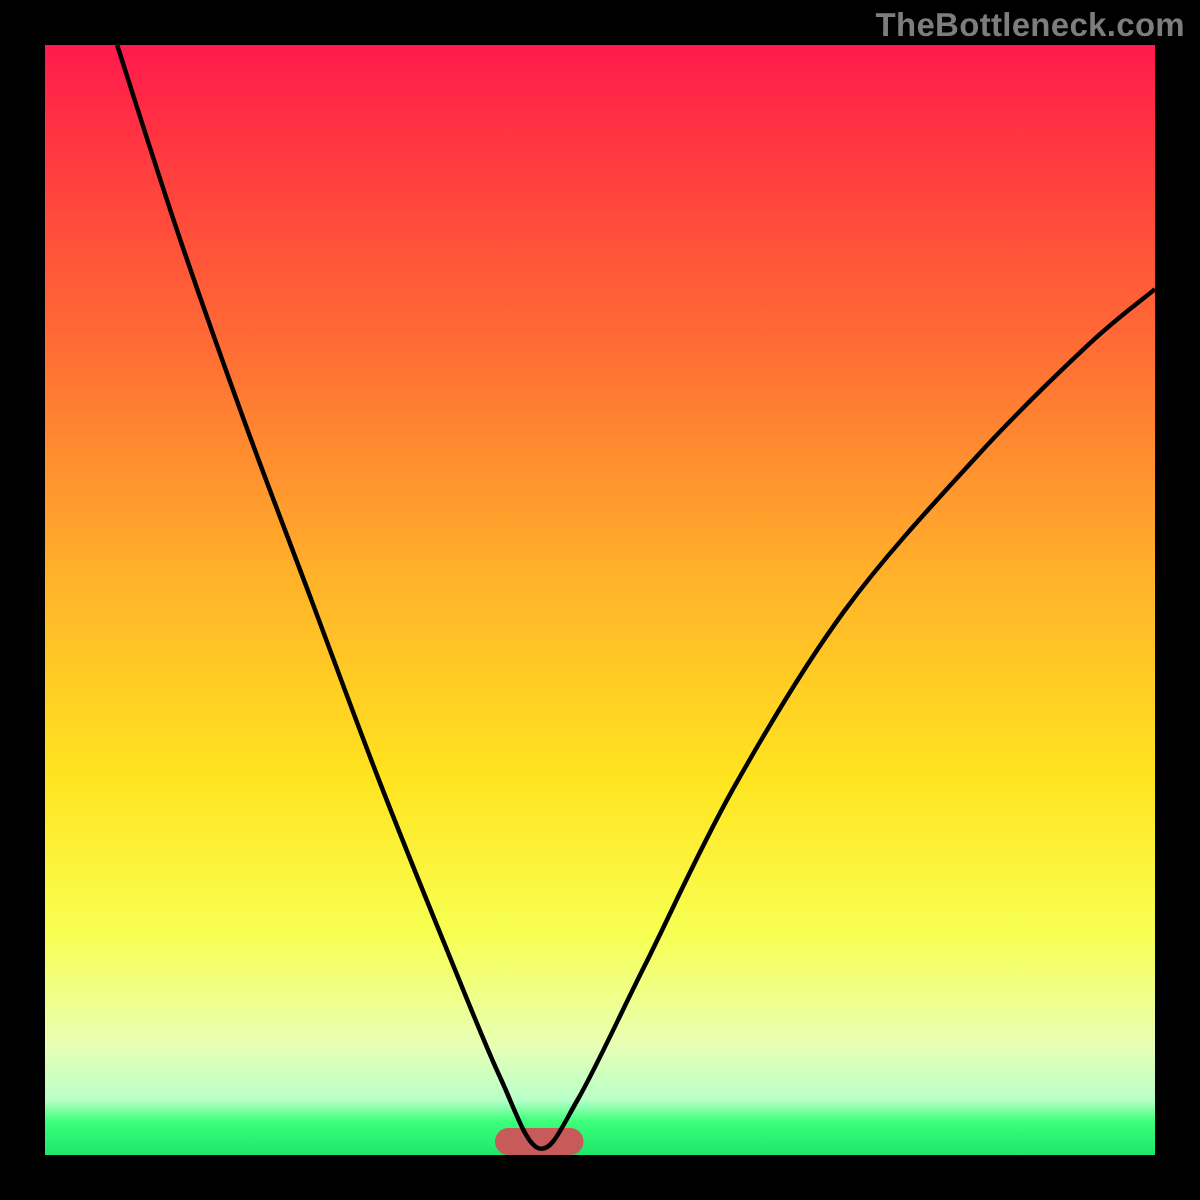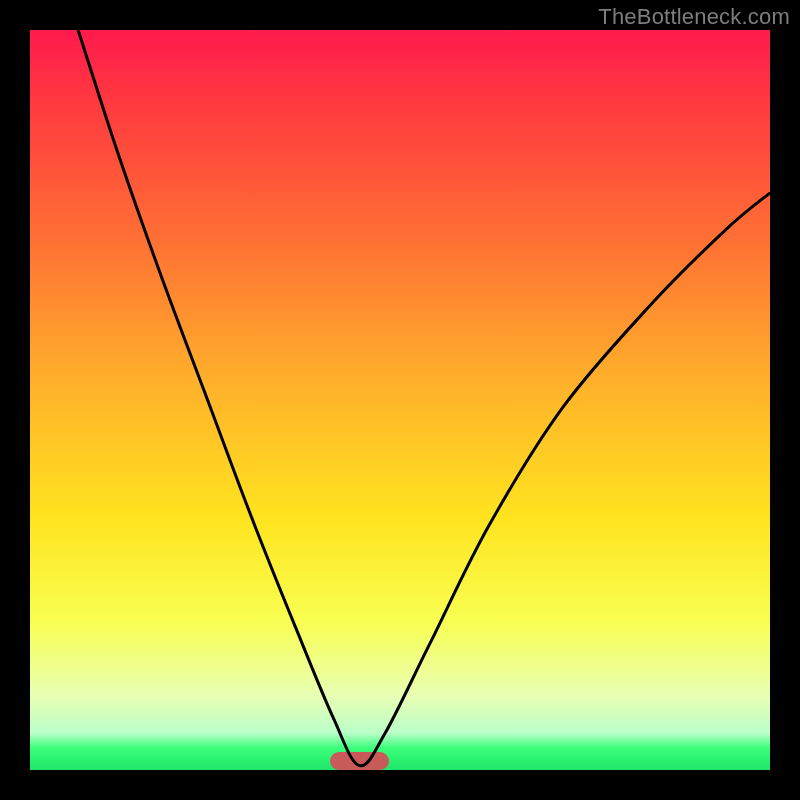--- a/index.html
+++ b/index.html
@@ -52,21 +52,21 @@
     top: 0;
     width: 740px;
     height: 740px;
   }
   .watermark {
     position: absolute;
     top: 4px;
     right: 10px;
     color: #7d7d7d;
     font-size: 22px;
-    font-weight: 400;
+    font-weight: 700;
     letter-spacing: 0.2px;
     user-select: none;
   }
 </style>
 </head>
 <body>
 
 <div class="watermark">TheBottleneck.com</div>
 
 <div class="frame">

